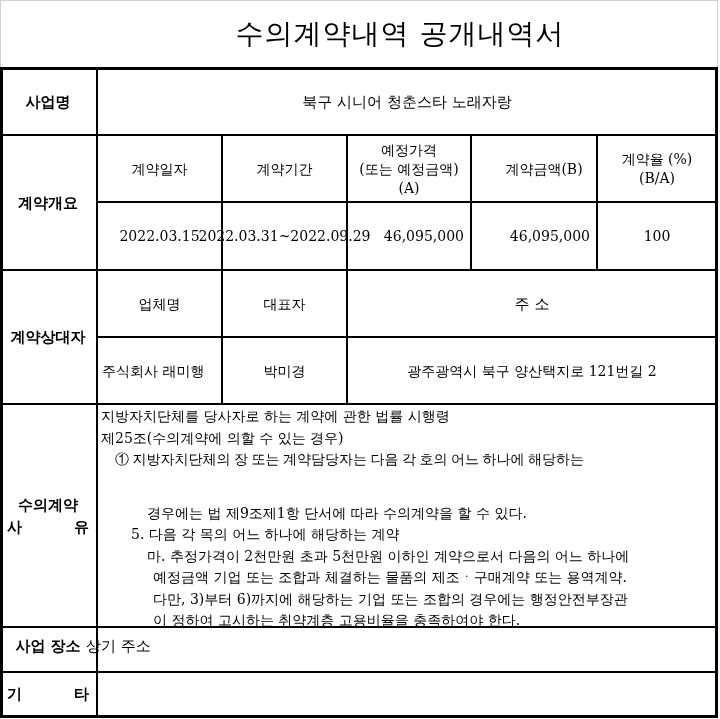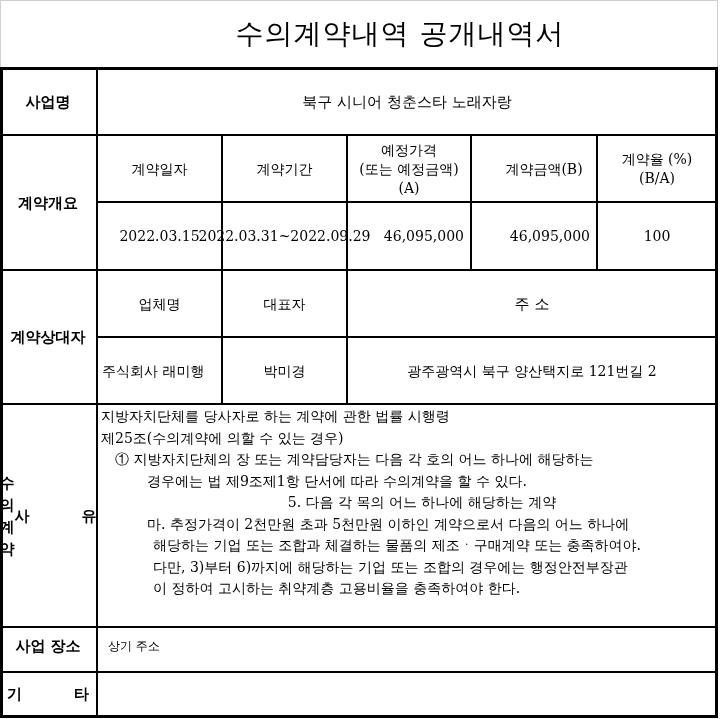--- a/index.html
+++ b/index.html
@@ -12,23 +12,23 @@
            font-family:"DejaVu Sans","Liberation Sans",sans-serif; font-size:28px; letter-spacing:1px;padding-left:41px; }
   .frame { position:absolute; left:0; top:67px; width:718px; height:651px;
            border:3px solid #000; box-sizing:border-box; }
   .hl { position:absolute; height:0; border-top:2px solid #000; }
   .vl { position:absolute; width:0; border-left:2px solid #000; }
   .cell { position:absolute; display:flex; align-items:center; justify-content:center;
           text-align:center; font-size:14px; line-height:19px; box-sizing:border-box; }
   .lbl { font-family:"DejaVu Sans","Liberation Sans",sans-serif; font-weight:bold; font-size:15px; }
   .reason { position:absolute; left:101px; top:406px; width:612px; font-size:14px; line-height:21.5px; }
   .reason div { white-space:nowrap; }
-  .in1 { padding-left:14px; }
-  .in2 { padding-left:46px; }
-  .in3 { padding-left:30px;text-align:center; }
+  .in1 { padding-left:14px;font-family:Liberation Serif, serif; }
+  .in2 { padding-left:46px;margin-top:32px; }
+  .in3 { padding-left:30px; }
   .in4 { padding-left:46px; }
   .in5 { padding-left:52px; }
 </style>
 </head>
 <body>
 
 <div class="title-box"></div>
 <div class="title">수의계약내역 공개내역서</div>
 
 <div class="frame"></div>
@@ -77,33 +77,33 @@
 <div class="cell" style="left:598px;top:203px;width:118px;height:67px">100</div>
 
 <div class="cell lbl" style="left:0;top:271px;width:96px;height:133px">계약상대자</div>
 <div class="cell" style="left:98px;top:271px;width:123px;height:66px">업체명</div>
 <div class="cell" style="left:223px;top:271px;width:123px;height:66px">대표자</div>
 <div class="cell" style="left:348px;top:271px;width:368px;height:66px;font-size:15px">주 소</div>
 <div class="cell" style="left:98px;top:338px;width:123px;height:66px;justify-content:flex-start;padding-left:4px">주식회사 래미행</div>
 <div class="cell" style="left:223px;top:338px;width:123px;height:66px">박미경</div>
 <div class="cell" style="left:348px;top:338px;width:368px;height:66px">광주광역시 북구 양산택지로 121번길 2</div>
 
-<div class="cell lbl" style="left:0;top:405px;width:96px;height:222px;flex-direction:row;line-height:22px">
+<div class="cell lbl" style="left:0;top:405px;width:96px;height:222px;flex-direction:column;line-height:22px">
   <span>수의계약</span>
   <span style="white-space:pre">사          유</span>
 </div>
 <div class="reason">
   <div>지방자치단체를 당사자로 하는 계약에 관한 법률 시행령</div>
   <div>제25조(수의계약에 의할 수 있는 경우)</div>
   <div class="in1">① 지방자치단체의 장 또는 계약담당자는 다음 각 호의 어느 하나에 해당하는</div>
   <div class="in2">경우에는 법 제9조제1항 단서에 따라 수의계약을 할 수 있다.</div>
   <div class="in3">5. 다음 각 목의 어느 하나에 해당하는 계약</div>
   <div class="in4">마. 추정가격이 2천만원 초과 5천만원 이하인 계약으로서 다음의 어느 하나에</div>
-  <div class="in5">해당하는 기업 또는 조합과 체결하는 물품의 제조ㆍ구매계약 또는 충족하여야.</div>
+  <div class="in5">예정금액 기업 또는 조합과 체결하는 물품의 제조ㆍ구매계약 또는 용역계약.</div>
   <div class="in5">다만, 3)부터 6)까지에 해당하는 기업 또는 조합의 경우에는 행정안전부장관</div>
   <div class="in5">이 정하여 고시하는 취약계층 고용비율을 충족하여야 한다.</div>
 </div>
 
 <div class="cell lbl" style="left:0;top:628px;width:96px;height:36px">사업 장소</div>
-<div class="cell" style="left:108px;top:628px;width:612px;height:36px;justify-content:flex-start;font-size:12px">상기 주소</div>
+<div class="cell" style="left:86px;top:628px;width:612px;height:36px;justify-content:flex-start;font-size:15px">상기 주소</div>
 
 <div class="cell lbl" style="left:0;top:673px;width:96px;height:43px;white-space:pre">기          타</div>
 <div class="cell" style="left:101px;top:673px;width:612px;height:43px"></div>
 
 </body></html>

